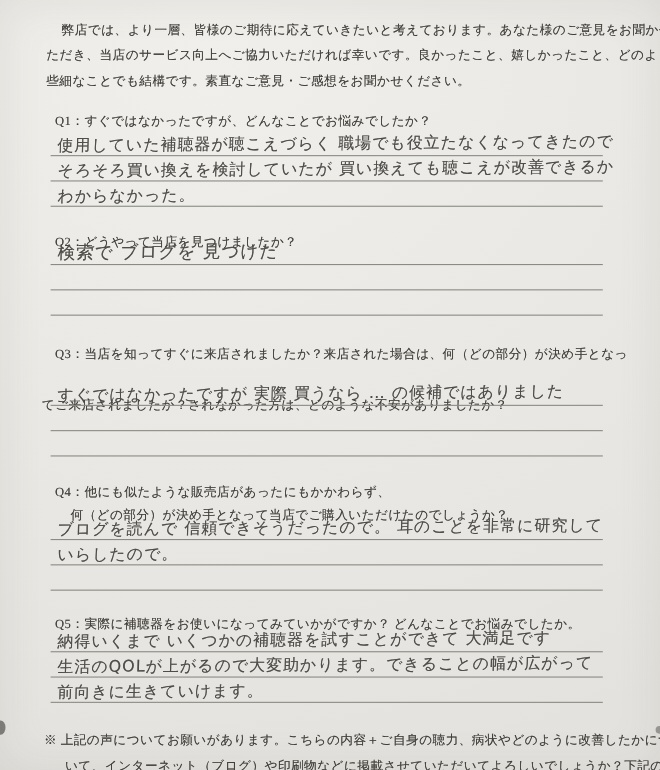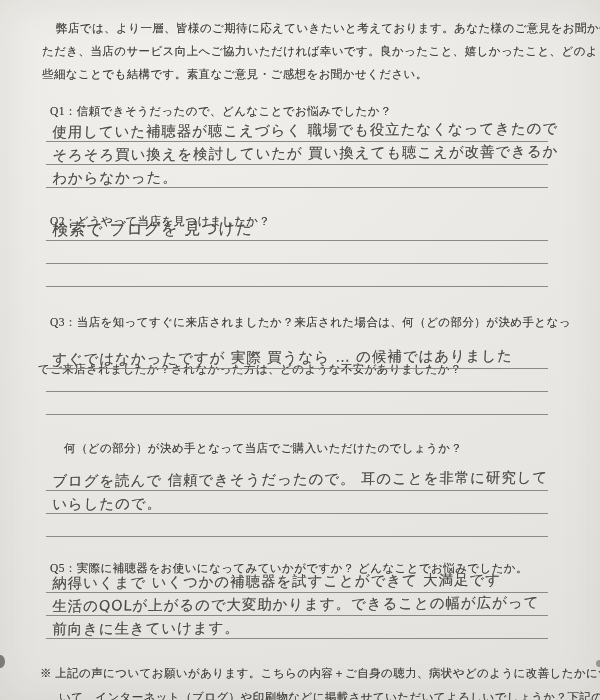--- a/index.html
+++ b/index.html
@@ -68,21 +68,21 @@
 <body>
 
 <div class="page">
 
   <div class="printed" style="top:17px; left:42px; line-height:23px;">
     <span class="intro-line intro-indent">弊店では、より一層、皆様のご期待に応えていきたいと考えております。あなた様のご意見をお聞かせい</span>
     <span class="intro-line">ただき、当店のサービス向上へご協力いただければ幸いです。良かったこと、嬉しかったこと、どのような</span>
     <span class="intro-line">些細なことでも結構です。素直なご意見・ご感想をお聞かせください。</span>
   </div>
 
-  <div class="printed" style="top:101px; left:50px;">Q1：信頼できそうだったので、どんなことでお悩みでしたか？</div>
+  <div class="printed" style="top:101px; left:50px;">Q1：すぐではなかったですが、どんなことでお悩みでしたか？</div>
   <div class="lines" style="top:119px;">
     <div class="ans-line">
       <span class="hand">使用していた補聴器が聴こえづらく 職場でも役立たなくなってきたので</span>
     </div>
     <div class="ans-line">
       <span class="hand">そろそろ買い換えを検討していたが 買い換えても聴こえが改善できるか</span>
     </div>
     <div class="ans-line">
       <span class="hand">わからなかった。</span>
     </div>
@@ -111,20 +111,21 @@
     </div>
     <div class="ans-line">
       <span class="hand"></span>
     </div>
     <div class="ans-line">
       <span class="hand"></span>
     </div>
   </div>
 
   <div class="printed" style="top:438px; left:50px;">
+    <span class="intro-line">Q4：他にも似たような販売店があったにもかかわらず、</span>
     <span class="intro-line q4-line2">何（どの部分）が決め手となって当店でご購入いただけたのでしょうか？</span>
   </div>
   <div class="lines" style="top:468px;">
     <div class="ans-line">
       <span class="hand">ブログを読んで 信頼できそうだったので。 耳のことを非常に研究して</span>
     </div>
     <div class="ans-line">
       <span class="hand">いらしたので。</span>
     </div>
     <div class="ans-line">

